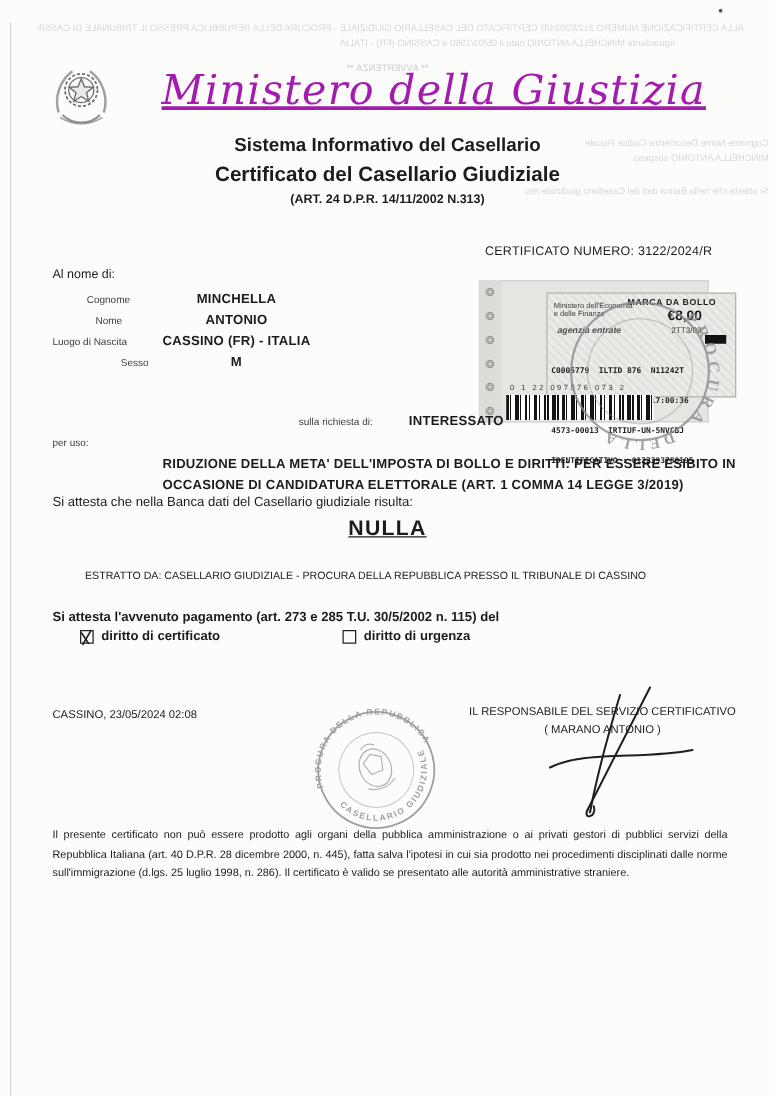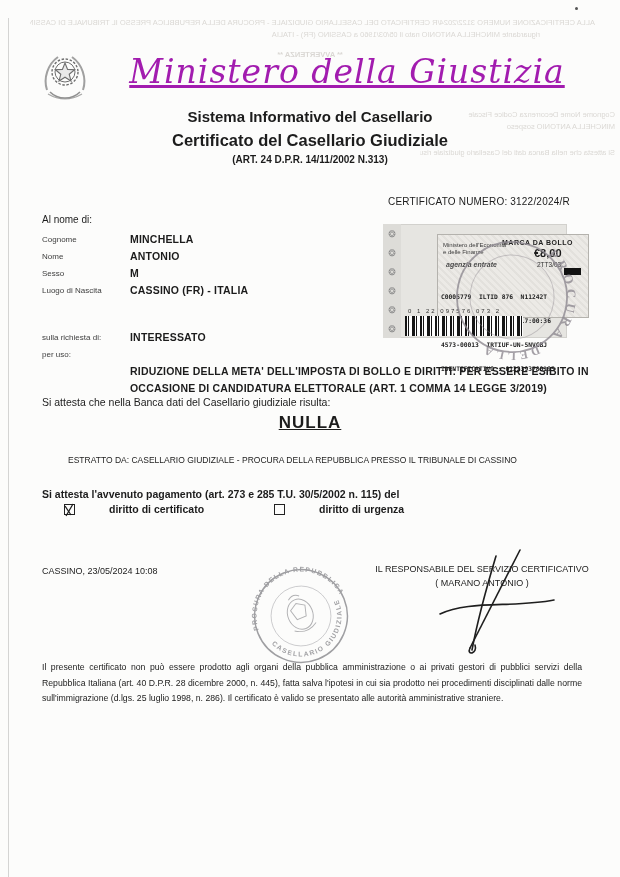--- a/index.html
+++ b/index.html
@@ -18,30 +18,30 @@
   .script-title{font-family:"DejaVu Serif",serif;font-style:italic;font-size:33px;
                 color:#a21caf;letter-spacing:1px;white-space:nowrap;text-decoration:underline;}
   .center{text-align:center;}
   .h-sys{font-size:15px;font-weight:bold;}
   .h-title{font-size:16.5px;font-weight:bold;}
   .h-art{font-size:10px;font-weight:bold;}
   .certnum{font-size:10px;letter-spacing:.2px;}
 
   
   .sec-label{font-size:10px;}
-  .frow{display:flex;margin-bottom:5px;}
+  .frow{display:flex;margin-bottom:5px;justify-content:center;}
   .flabel{width:88px;font-size:8px;color:#3d3d3d;padding-top:2px;}
   .fvalue{font-size:10.5px;font-weight:bold;letter-spacing:.2px;}
   .usevalue{width:470px;line-height:17px;margin-top:15px;}
 
   .attest{font-size:10.5px;}
   .nulla{font-size:17px;font-weight:bold;text-decoration:underline;letter-spacing:1px;}
   .extract{font-size:8.5px;color:#222;padding-left:26px;}
   .payline{font-size:10.5px;font-weight:bold;}
-  .payopt{font-size:10.5px;font-weight:bold;display:flex;align-items:center;gap:28px;}
+  .payopt{font-size:10.5px;font-weight:bold;display:flex;align-items:center;}
   .cb{display:inline-block;width:9px;height:9px;border:1px solid #222;margin-right:6px;position:relative;}
   .cb svg{position:absolute;left:-3px;top:-4px;overflow:visible;}
 
   .placedate{font-size:9px;}
   .role{font-size:9px;text-align:center;width:220px;}
 
   .disclaimer{font-size:8.7px;line-height:15.5px;width:540px;color:#222;text-align:justify;}
 
   
   .marca{left:383px;top:224px;width:184px;height:114px;background:#e6e5e1;
@@ -108,26 +108,26 @@
   <div class="abs" style="left:42px;top:233px;">
     <div class="frow">
       <span class="flabel">Cognome</span>
       <span class="fvalue">MINCHELLA</span>
     </div>
     <div class="frow">
       <span class="flabel">Nome</span>
       <span class="fvalue">ANTONIO</span>
     </div>
     <div class="frow">
+      <span class="flabel">Luogo di Nascita</span>
+      <span class="fvalue">CASSINO (FR) - ITALIA</span>
+    </div>
+    <div class="frow">
       <span class="flabel">Sesso</span>
       <span class="fvalue">M</span>
-    </div>
-    <div class="frow">
-      <span class="flabel">Luogo di Nascita</span>
-      <span class="fvalue">CASSINO (FR) - ITALIA</span>
     </div>
   </div>
 
   <div class="abs marca">
     <div class="rosettes">
       <span>❂</span>
       <span>❂</span>
       <span>❂</span>
       <span>❂</span>
       <span>❂</span>
@@ -196,21 +196,21 @@
           </g>
         </svg>
     </span>
     <span>diritto di certificato</span>
   </div>
   <div class="abs payopt" style="left:274px;top:503px;">
     <span class="cb"></span>
     <span>diritto di urgenza</span>
   </div>
 
-  <div class="abs placedate" style="left:42px;top:566px;">CASSINO, 23/05/2024 10:08</div>
+  <div class="abs placedate" style="left:42px;top:566px;">CASSINO, 23/05/2024 02:08</div>
 
   <svg class="abs round-stamp" viewBox="0 0 116 116">
     <defs>
       <path id="rsTop" d="M12,58 A46,46 0 0 1 104,58"></path>
       <path id="rsBot" d="M16,58 A42,42 0 0 0 100,58"></path>
     </defs>
     <g transform="rotate(-22 58 58)" opacity="0.85">
       <circle cx="58" cy="58" r="48" fill="none" stroke="#8f8f93" stroke-width="1.5"></circle>
       <circle cx="58" cy="58" r="31" fill="none" stroke="#8f8f93" stroke-width=".8" opacity=".6"></circle>
       <g fill="none" stroke="#8f8f93" stroke-width="1" opacity=".8">

